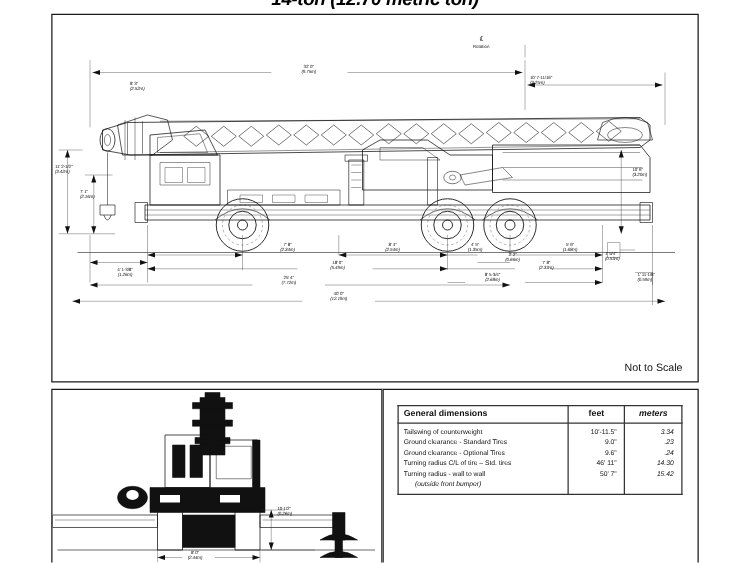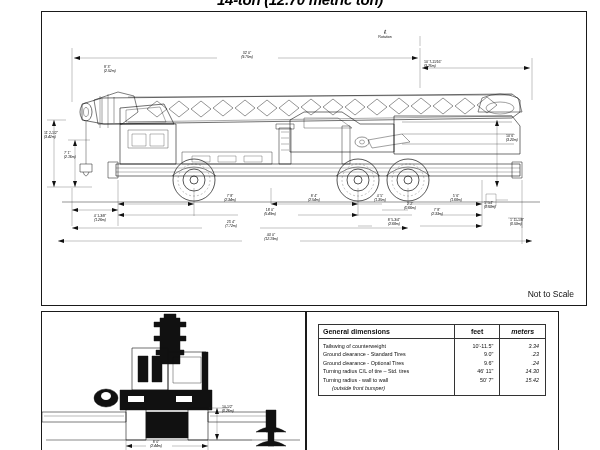--- a/index.html
+++ b/index.html
@@ -9,21 +9,21 @@
   }
   .sheet{position:relative;width:600px;height:450px;}
 
   .title{
     position:absolute;left:0;top:-9px;width:600px;text-align:center;
     font-size:15px;font-weight:bold;font-style:italic;letter-spacing:-0.3px;
   }
 
   
   .panel{position:absolute;border:1.5px solid #1a1a1a;background:#fff;}
-  #panel-main{left:41px;top:11px;width:516px;height:293px;padding-left:28px;}
+  #panel-main{left:41px;top:11px;width:516px;height:293px;}
   #panel-front{left:41px;top:311px;width:263px;height:139px;}
   #panel-table{left:306px;top:311px;width:251px;height:139px;}
 
   .nts{
     position:absolute;right:12px;bottom:6px;font-size:8.5px;color:#111;
   }
 
   
   .dim{position:absolute;font-size:3.6px;line-height:1.25;color:#111;
        text-align:center;white-space:nowrap;letter-spacing:-0.1px;}

